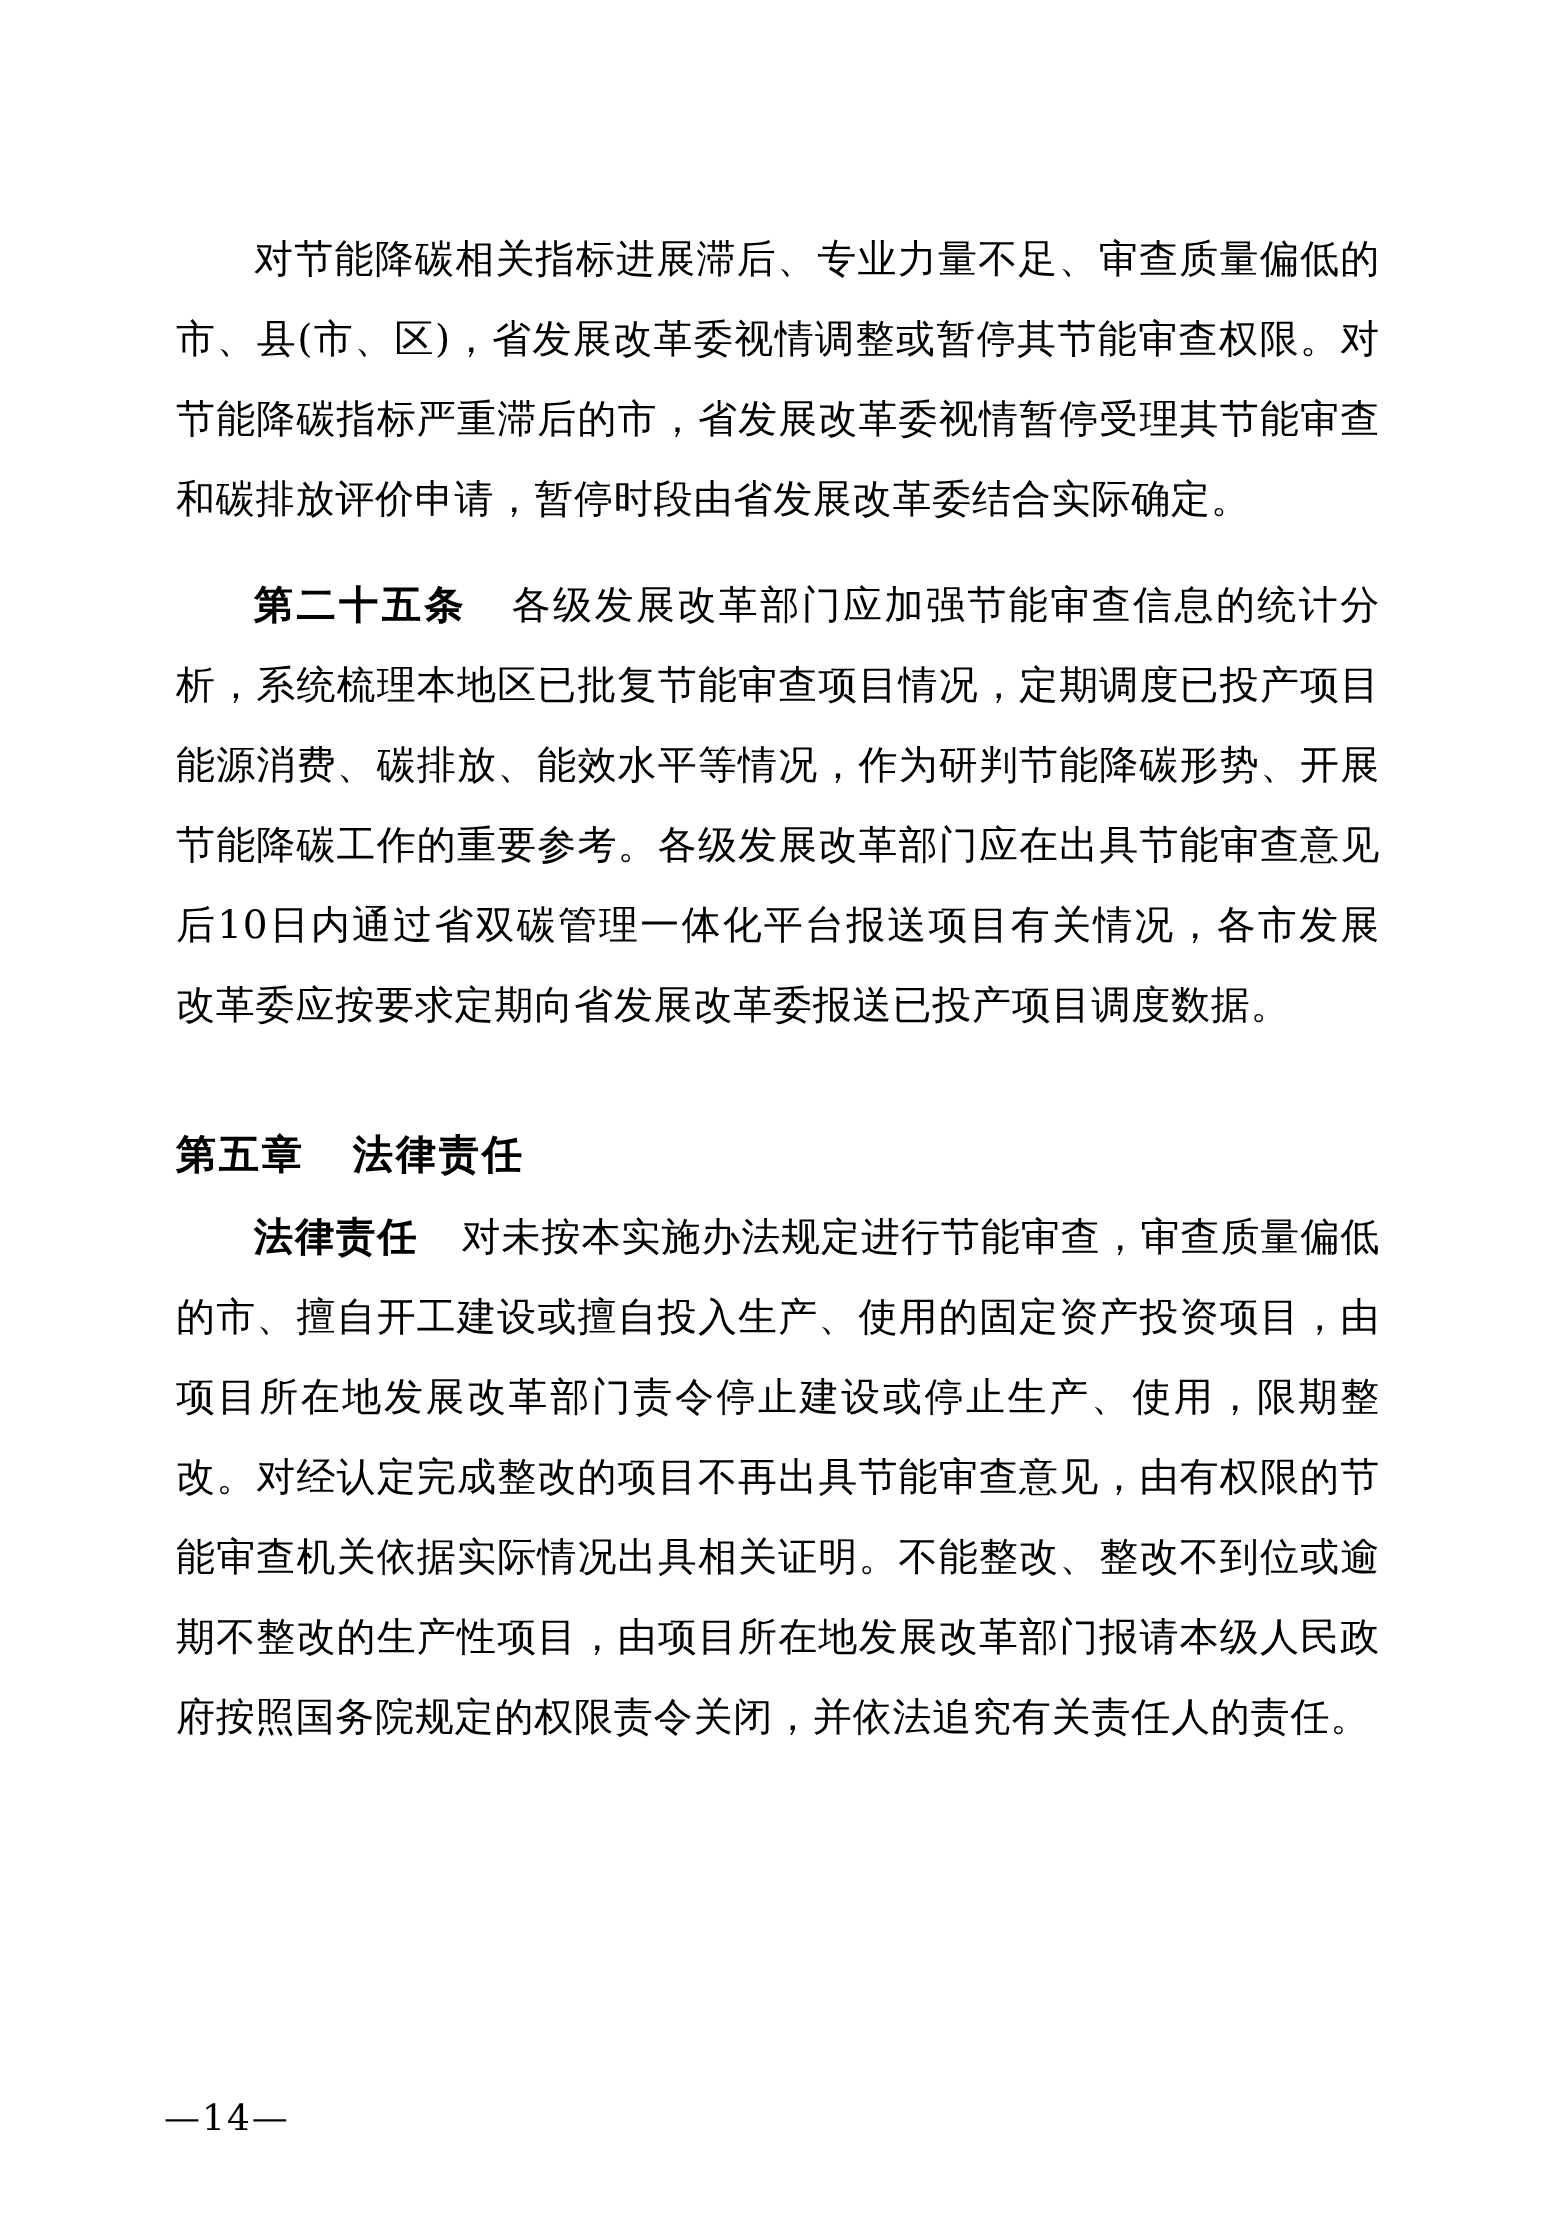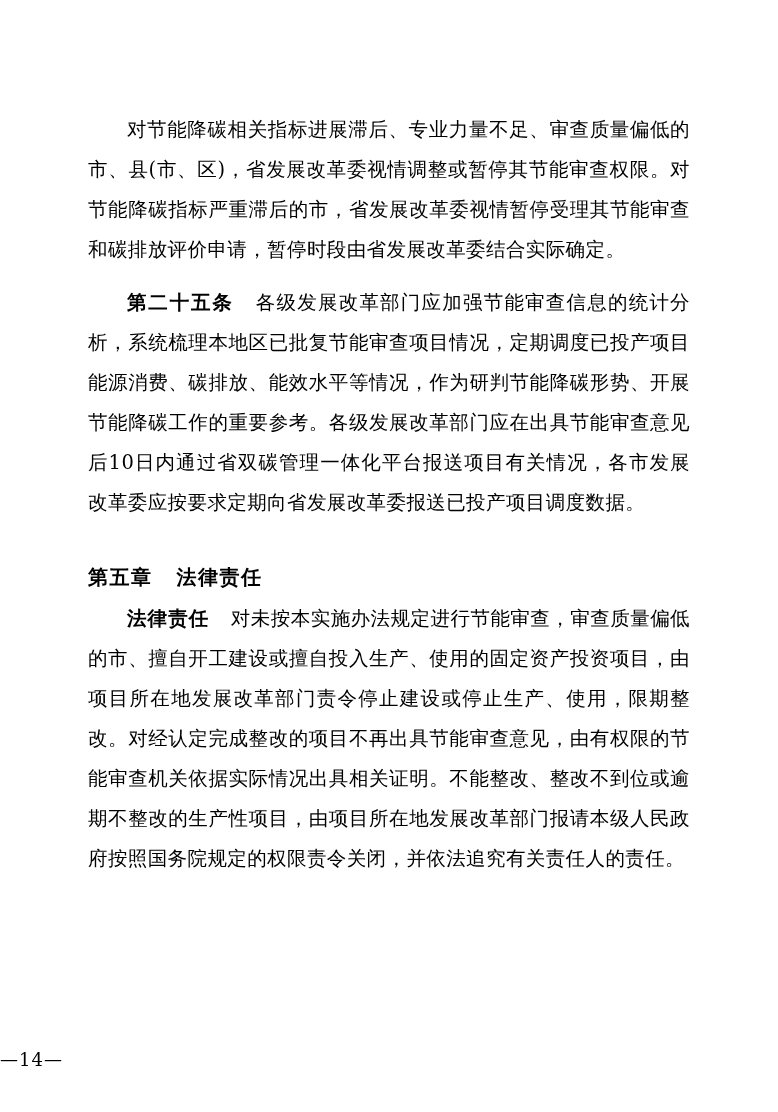--- a/index.html
+++ b/index.html
@@ -57,20 +57,21 @@
   .chapter-heading .ch-gap {
     display: inline-block;
     width: 1.2em;
   }
   .page-number {
     position: absolute;
     left: 0;
     right: 0;
     bottom: 42px;
     text-align: left;
+    padding-left: 82px;
     font-size: 18px;
     letter-spacing: 1px;
   }
 </style>
 </head>
 <body>
 
 <div class="page">
   <div class="doc-body">
 

